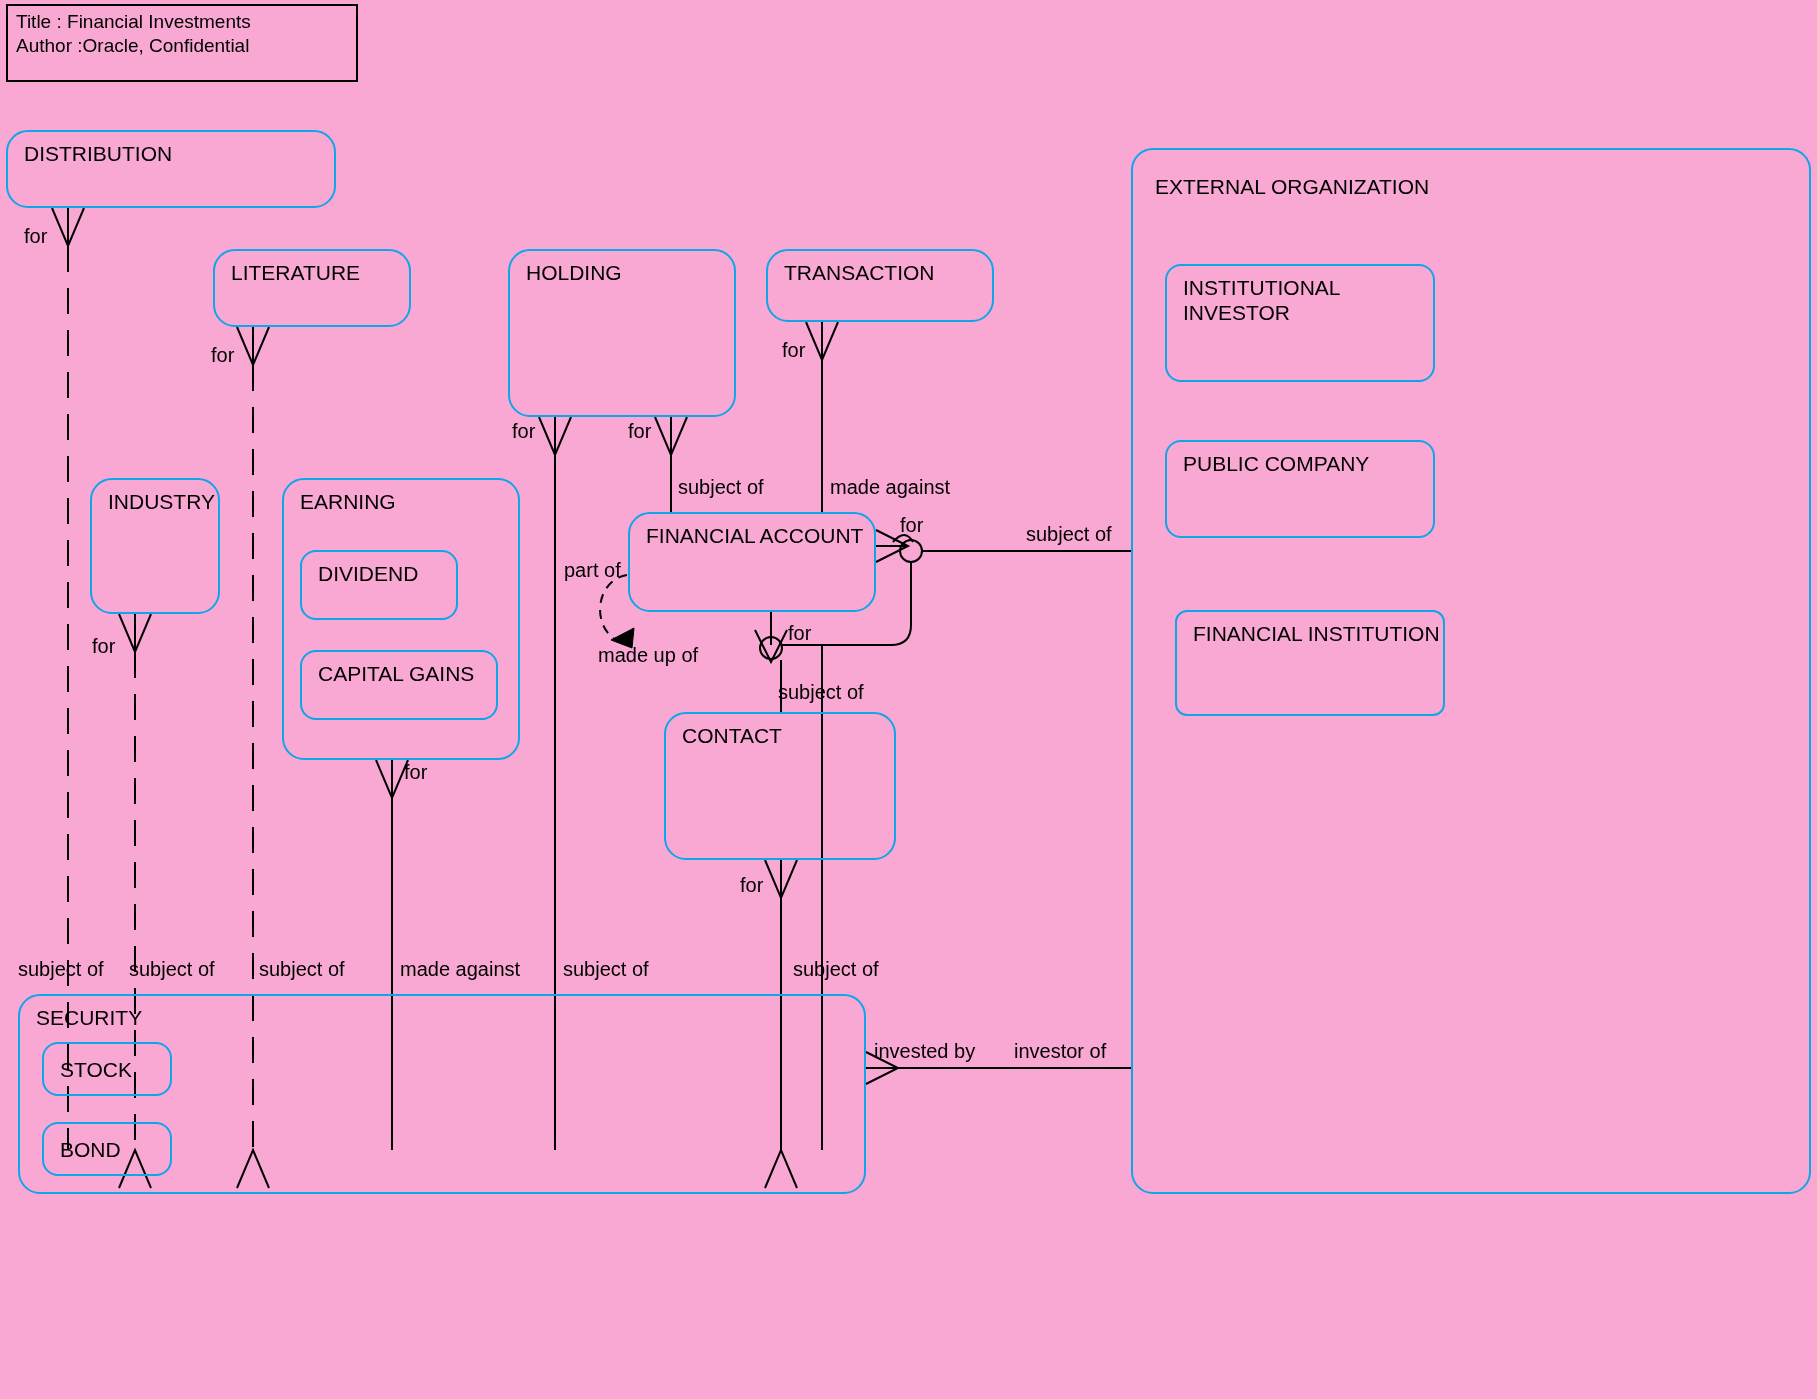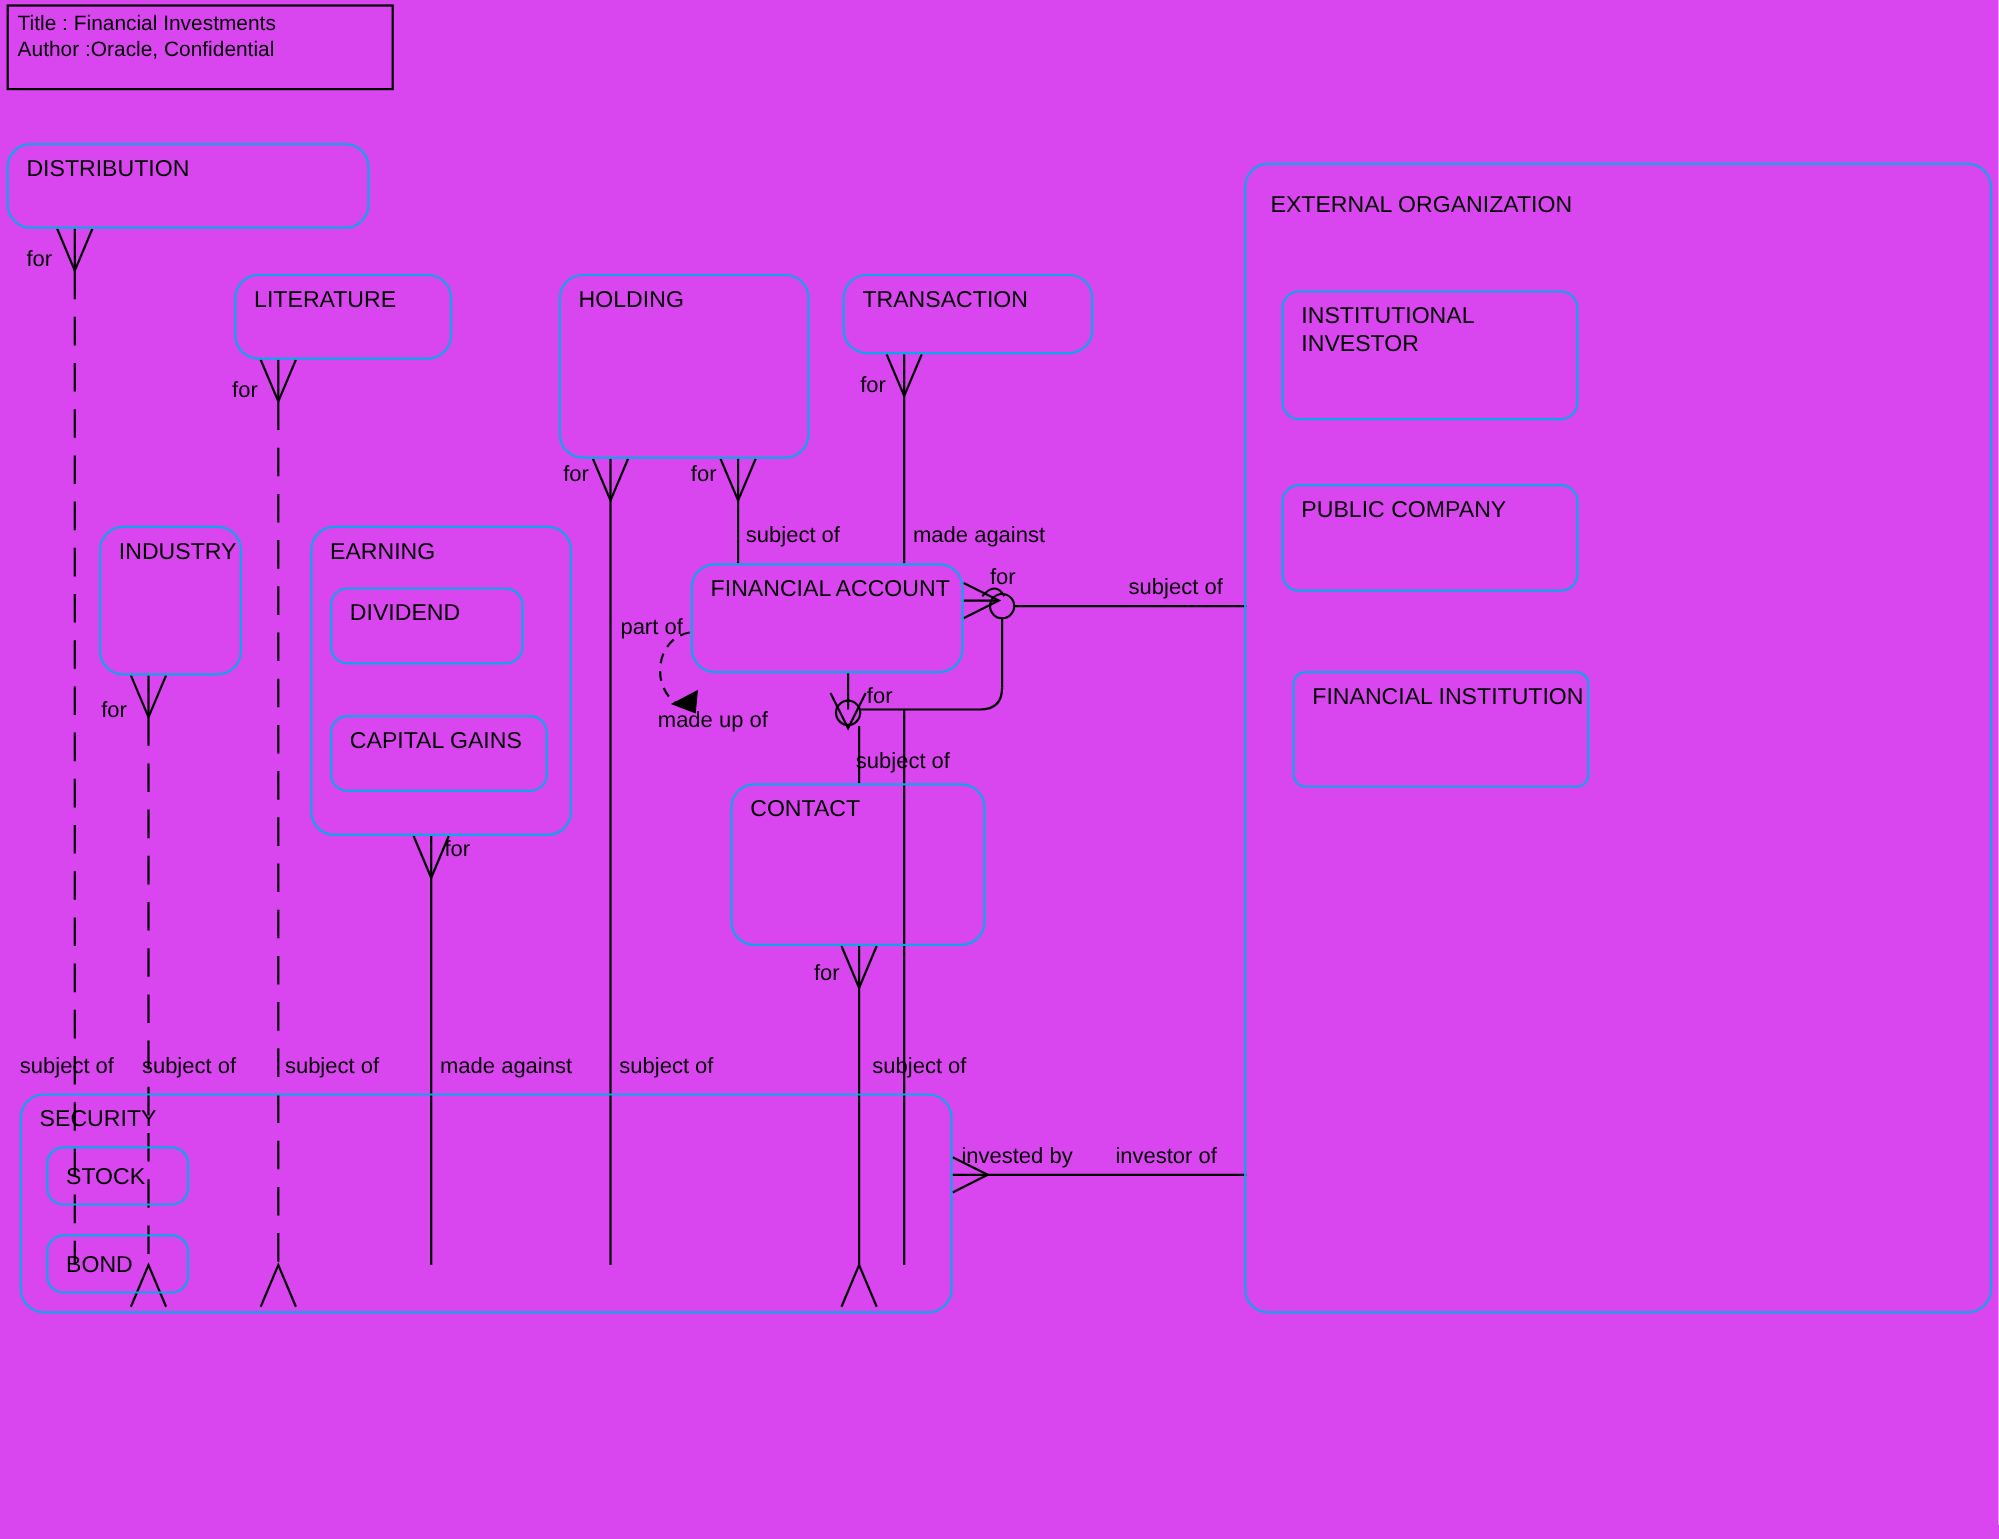--- a/index.html
+++ b/index.html
@@ -7,21 +7,21 @@
     padding: 0;
     background: #ffffff;
   }
   body {
     font-family: "Liberation Sans", sans-serif;
   }
   #canvas {
     position: relative;
     width: 1817px;
     height: 1399px;
-    background: #d946ef;
+    background: #f9a8d4;
     overflow: hidden;
   }
   #svg-layer {
     position: absolute;
     left: 0;
     top: 0;
     width: 1817px;
     height: 1399px;
   }
   .ent {
@@ -163,21 +163,21 @@
   <div class="ent" style="left:766px; top:249px; width:228px; height:73px;">
     <div class="ent-label">TRANSACTION</div>
   </div>
 
   <div class="ent" style="left:90px; top:478px; width:130px; height:136px;">
     <div class="ent-label">INDUSTRY</div>
   </div>
 
   <div class="ent" style="left:282px; top:478px; width:238px; height:282px;">
     <div class="ent-label">EARNING</div>
-    <div class="ent ent-sub" style="left:16px; top:54px; width:176px; height:70px;text-decoration:underline;">
+    <div class="ent ent-sub" style="left:16px; top:70px; width:158px; height:70px;text-decoration:underline;">
       <div class="ent-label">DIVIDEND</div>
     </div>
     <div class="ent ent-sub" style="left:16px; top:170px; width:198px; height:70px;">
       <div class="ent-label">CAPITAL GAINS</div>
     </div>
   </div>
 
   <div class="ent" style="left:628px; top:512px; width:248px; height:100px;text-decoration:underline;">
     <div class="ent-label">FINANCIAL ACCOUNT</div>
   </div>

